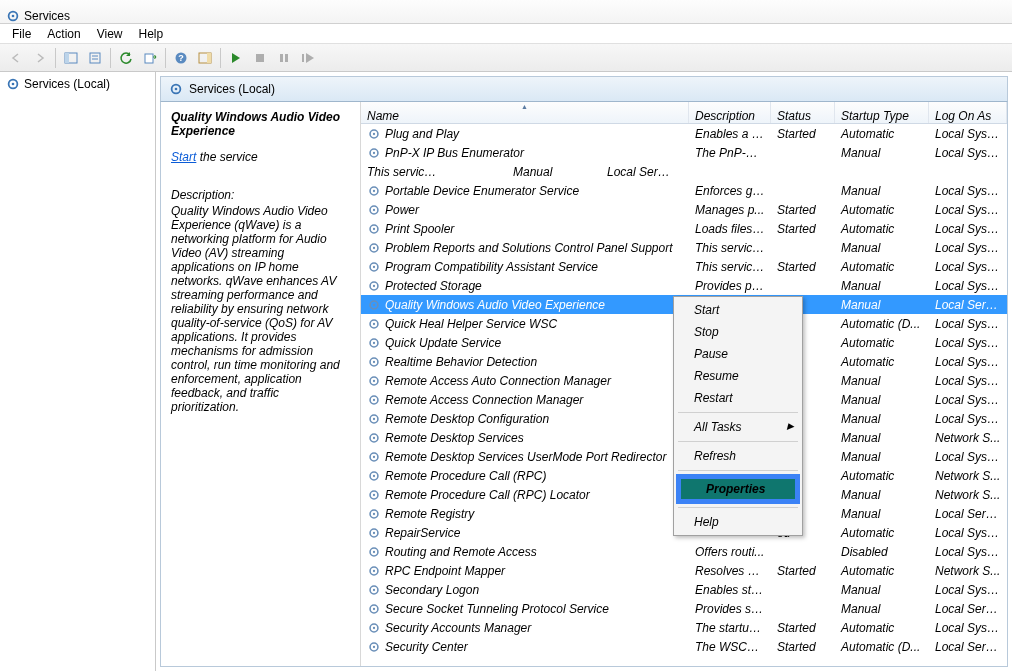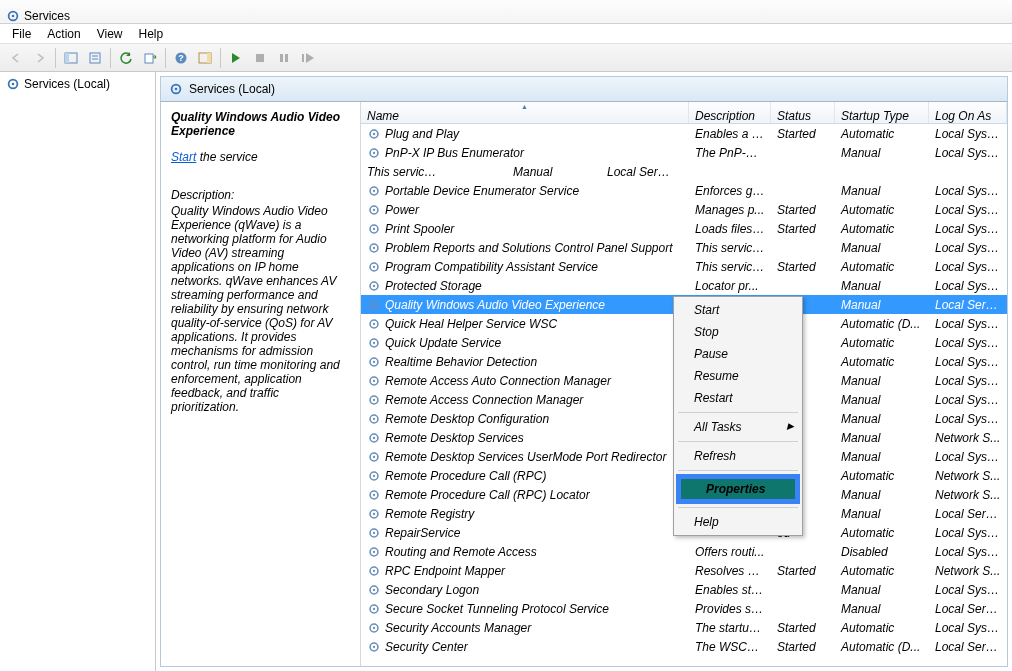--- a/index.html
+++ b/index.html
@@ -291,21 +291,21 @@
               <div class="cell c-log">Local Syste...</div>
             </div>
             <div class="row">
               <div class="cell name c-name">
                 <svg class="svc-icon" width="14" height="14" viewBox="0 0 16 16">
                   <circle cx="8" cy="8" r="4.5" fill="none" stroke="#6a8fb8" stroke-width="1.8"></circle>
                   <circle cx="8" cy="8" r="1.3" fill="#6a8fb8"></circle>
                 </svg>
                 <span>Protected Storage</span>
               </div>
-              <div class="cell c-desc">Locator pr...</div>
+              <div class="cell c-desc">Provides pr...</div>
               <div class="cell c-stat"></div>
               <div class="cell c-start">Manual</div>
               <div class="cell c-log">Local Syste...</div>
             </div>
             <div class="row sel">
               <div class="cell name c-name">
                 <svg class="svc-icon" width="14" height="14" viewBox="0 0 16 16">
                   <circle cx="8" cy="8" r="4.5" fill="none" stroke="#6a8fb8" stroke-width="1.8"></circle>
                   <circle cx="8" cy="8" r="1.3" fill="#6a8fb8"></circle>
                 </svg>

